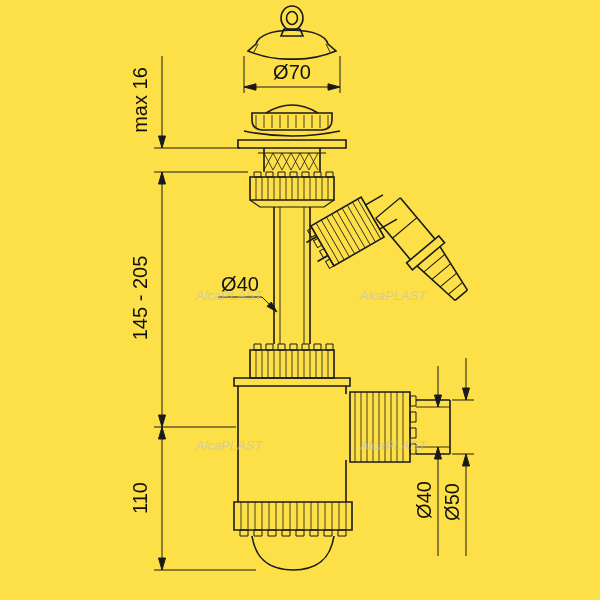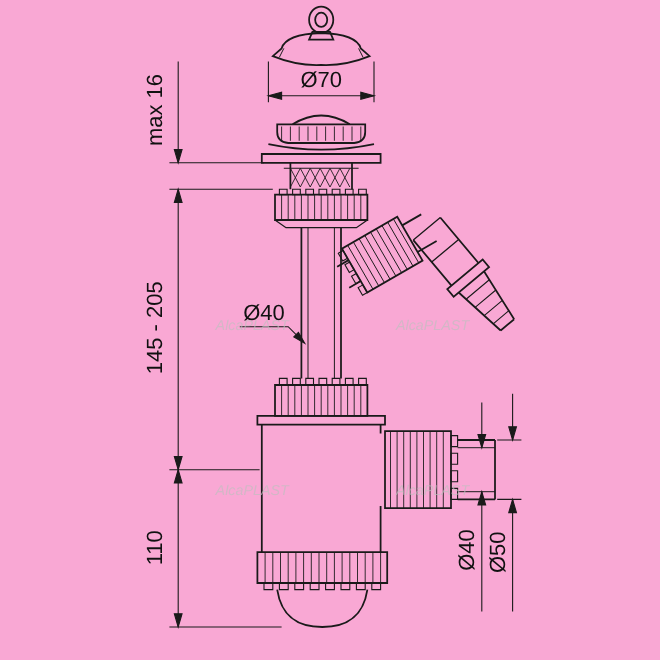--- a/index.html
+++ b/index.html
@@ -1,16 +1,16 @@
 <!DOCTYPE html>
 <html><head>
 <meta charset="utf-8">
 <style>
   html,body{margin:0;padding:0;background:#ffffff;}
-  .stage{width:600px;height:600px;background:#f9a8d4;position:relative;overflow:hidden;}
+  .stage{width:600px;height:600px;background:#fde047;position:relative;overflow:hidden;}
   svg{display:block;}
   text{font-family:"Liberation Sans",sans-serif;fill:#111111;}
   .dim-text{font-size:20px;}
   .wm{font-size:13px;fill:#bfbfbf;opacity:.65;font-style:italic;}
 </style>
 </head>
 <body>
 
 <div class="stage">
 <svg width="600" height="600" viewBox="0 0 600 600" xmlns="http://www.w3.org/2000/svg">

